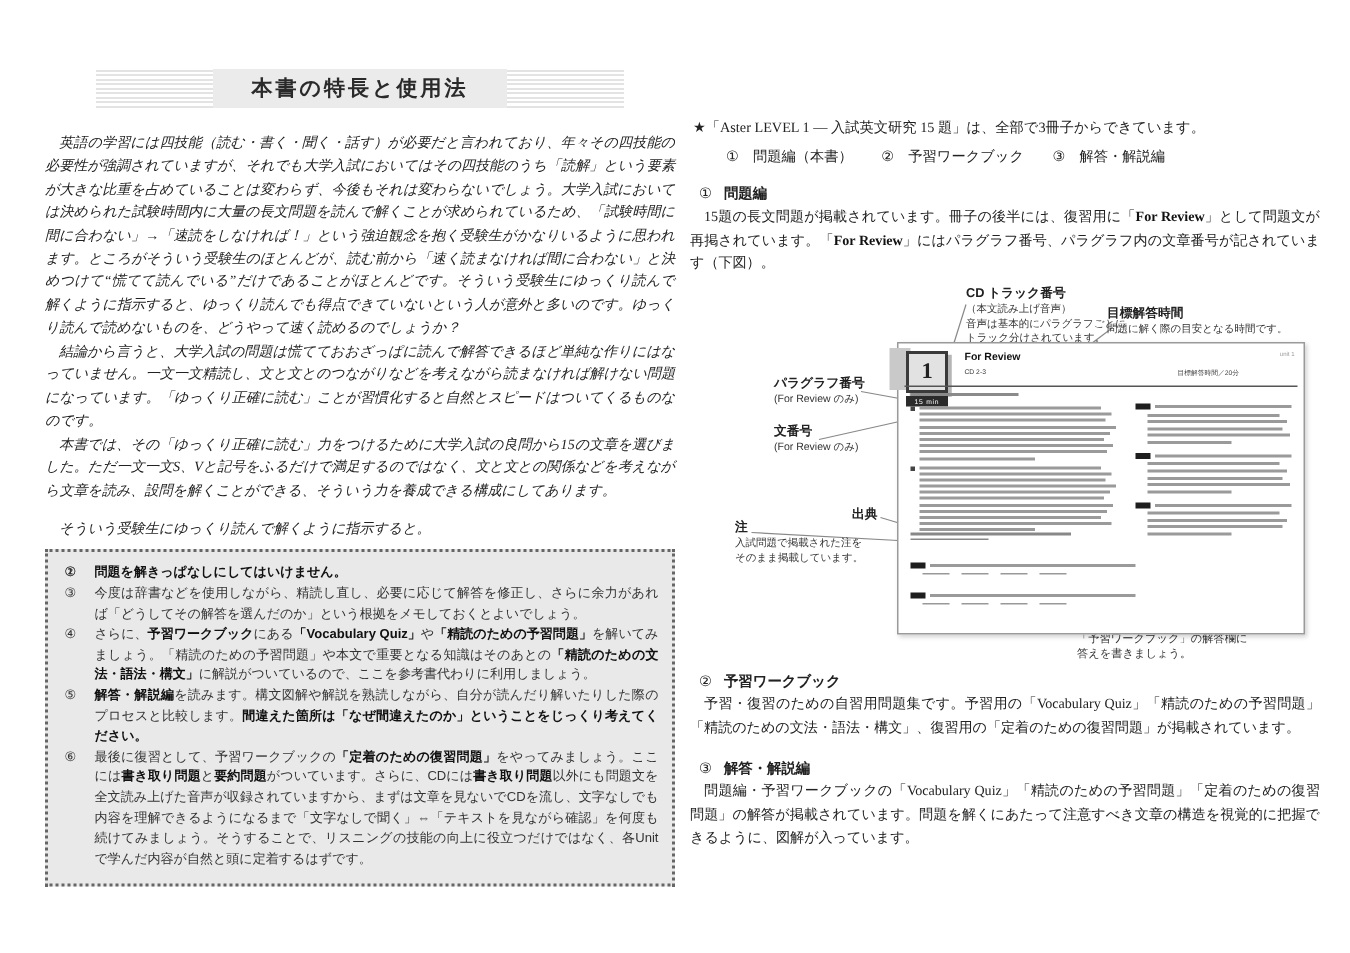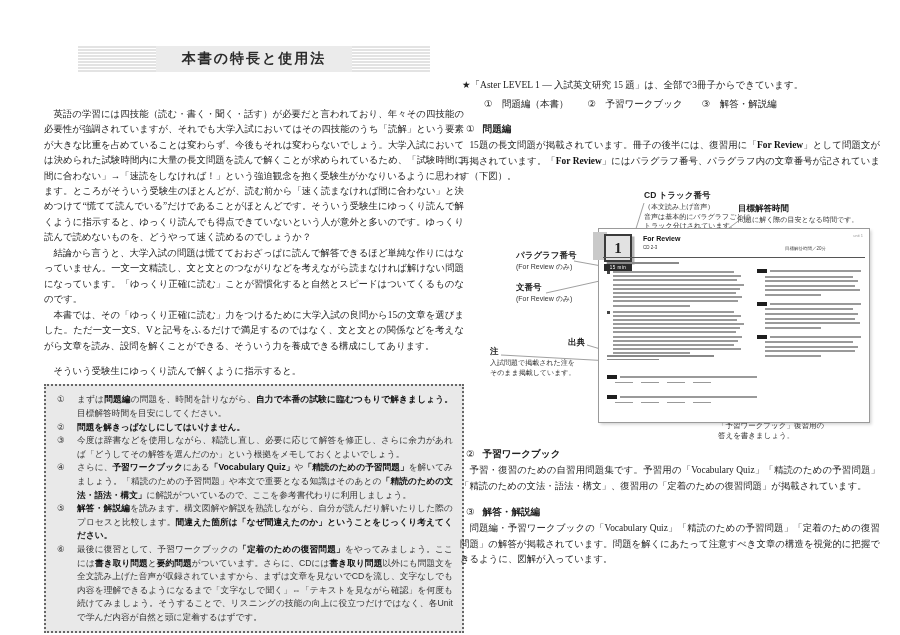--- a/index.html
+++ b/index.html
@@ -1,32 +1,32 @@
 <!DOCTYPE html>
 <html><head>
 <meta charset="utf-8">
 <style>
   html,body{margin:0;padding:0;}
   body{width:900px;height:635px;background:#ffffff;overflow:hidden;position:relative;
        font-family:"Liberation Serif","DejaVu Serif",serif;color:#222;}
   .page{position:absolute;top:45px;}
-  .page.left{left:44px;width:420px;}
+  .page.left{left:30px;width:420px;}
   .page.right{left:460px;width:420px;}
 
   
   .banner{position:relative;height:28px;display:flex;align-items:center;justify-content:center;
           background:repeating-linear-gradient(to bottom,#ffffff 0 1.5px,#e3e3e3 1.5px 3px);}
   .banner:before,.banner:after{content:"";position:absolute;top:0;bottom:0;width:34px;background:#fff;}
   .banner:before{left:0;} .banner:after{right:0;}
   .banner-title{position:relative;background:#ebebeb;padding:4px 26px;font-weight:bold;color:#2a2a2a;white-space:nowrap;}
   .left .banner-title{font-family:"Liberation Sans","DejaVu Sans",sans-serif;font-size:14px;letter-spacing:2px;}
   .right .banner-title{font-family:"Liberation Serif","DejaVu Serif",serif;font-size:14px;letter-spacing:6px;}
 
   
-  .body-text{margin-top:34px;font-size:9.4px;line-height:15.4px;text-align:justify;}
+  .body-text{margin-top:16px;font-size:9.4px;line-height:15.4px;text-align:justify;font-style:italic;}
   .para{margin:0;text-indent:1em;word-break:break-all;}
   .p1{min-height:139px;} .p2{min-height:62px;} .p3{min-height:47px;}
   .usage-intro{margin-top:9px;min-height:15px;}
 
   .steps-box{margin-top:5px;background:#e9e9e9;border:2px dotted #666;padding:7px 9px 6px 9px;min-height:208px;
              font-family:"Liberation Sans","DejaVu Sans",sans-serif;font-size:8.7px;line-height:13.6px;color:#333;}
   .step{position:relative;padding-left:22px;text-align:justify;word-break:break-all;}
   .step .num{position:absolute;left:2px;top:0;}
   .seg-b{font-weight:bold;color:#111;}
 
@@ -93,21 +93,20 @@
   <div class="body-text">
     <p class="para p1">英語の学習には四技能（読む・書く・聞く・話す）が必要だと言われており、年々その四技能の必要性が強調されていますが、それでも大学入試においてはその四技能のうち「読解」という要素が大きな比重を占めていることは変わらず、今後もそれは変わらないでしょう。大学入試においては決められた試験時間内に大量の長文問題を読んで解くことが求められているため、「試験時間に間に合わない」→「速読をしなければ！」という強迫観念を抱く受験生がかなりいるように思われます。ところがそういう受験生のほとんどが、読む前から「速く読まなければ間に合わない」と決めつけて“慌てて読んでいる”だけであることがほとんどです。そういう受験生にゆっくり読んで解くように指示すると、ゆっくり読んでも得点できていないという人が意外と多いのです。ゆっくり読んで読めないものを、どうやって速く読めるのでしょうか？</p>
     <p class="para p2">結論から言うと、大学入試の問題は慌てておおざっぱに読んで解答できるほど単純な作りにはなっていません。一文一文精読し、文と文とのつながりなどを考えながら読まなければ解けない問題になっています。「ゆっくり正確に読む」ことが習慣化すると自然とスピードはついてくるものなのです。</p>
     <p class="para p3">本書では、その「ゆっくり正確に読む」力をつけるために大学入試の良問から15の文章を選びました。ただ一文一文S、Vと記号をふるだけで満足するのではなく、文と文との関係などを考えながら文章を読み、設問を解くことができる、そういう力を養成できる構成にしてあります。</p>
     <p class="para usage-intro">そういう受験生にゆっくり読んで解くように指示すると。</p>
   </div>
 
   <div class="steps-box">
     <div class="step">
       <span class="num">①</span>
-      <span class="step-text"><span>まずは</span><span class="seg-b">問題編</span><span>の問題を、時間を計りながら、</span><span class="seg-b">自力で本番の試験に臨むつもりで解きましょう。</span><span>目標解答時間を目安にしてください。</span></span>
     </div>
     <div class="step">
       <span class="num">②</span>
       <span class="step-text"><span class="seg-b">問題を解きっぱなしにしてはいけません。</span></span>
     </div>
     <div class="step">
       <span class="num">③</span>
       <span class="step-text"><span>今度は辞書などを使用しながら、精読し直し、必要に応じて解答を修正し、さらに余力があれば「どうしてその解答を選んだのか」という根拠をメモしておくとよいでしょう。</span></span>
     </div>
     <div class="step">
@@ -180,21 +179,21 @@
       <div class="c-title">出典</div>
     </div>
 
     <div class="callout" style="left:30px;top:156px;">
       <div class="c-title">注</div>
       <div class="c-sub">入試問題で掲載された注を</div>
       <div class="c-sub">そのまま掲載しています。</div>
     </div>
 
     <div class="callout" style="left:258px;top:231px;">
-      <div class="c-sub" style="font-size:7.5px;">「予習ワークブック」復習用の</div>
+      <div class="c-sub" style="font-size:7.5px;">「予習ワークブック」の解答欄に</div>
       <div class="c-sub" style="font-size:7.5px;">答えを書きましょう。</div>
     </div>
 
     <div class="mini-page">
       <div class="mp-tab"></div>
       <div class="unit-box">1</div>
       <div class="unit-badge">15 min</div>
       <div class="mp-title">For Review</div>
       <div class="mp-cd">CD 2-3</div>
       <div class="mp-time">目標解答時間／20分</div>

